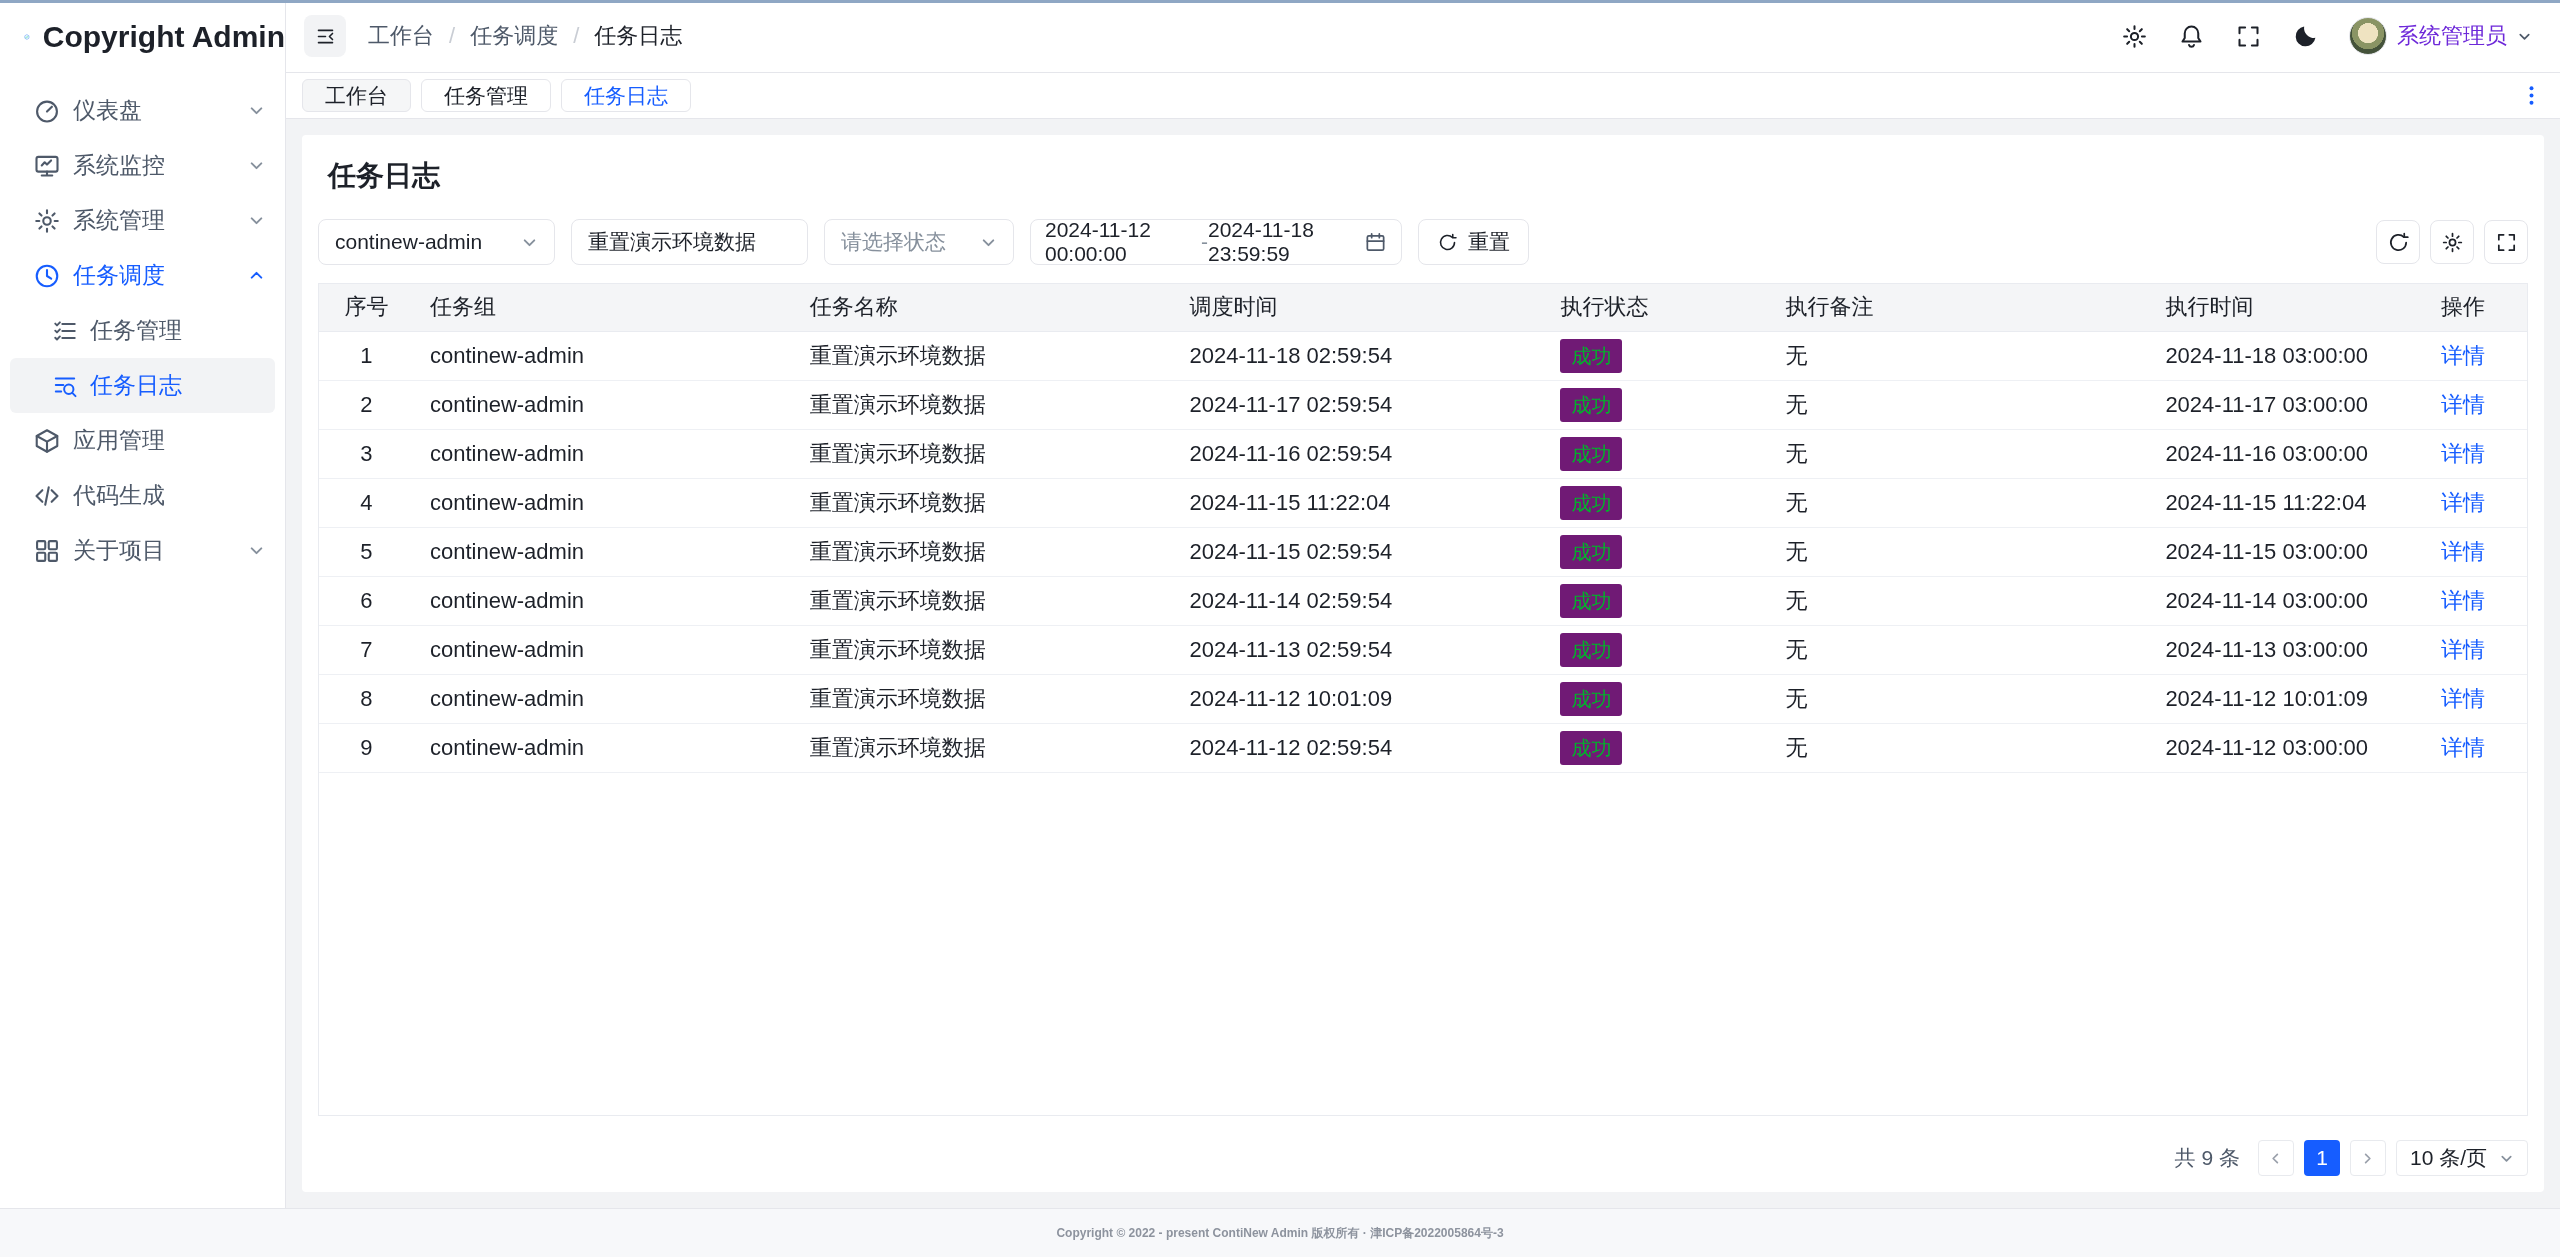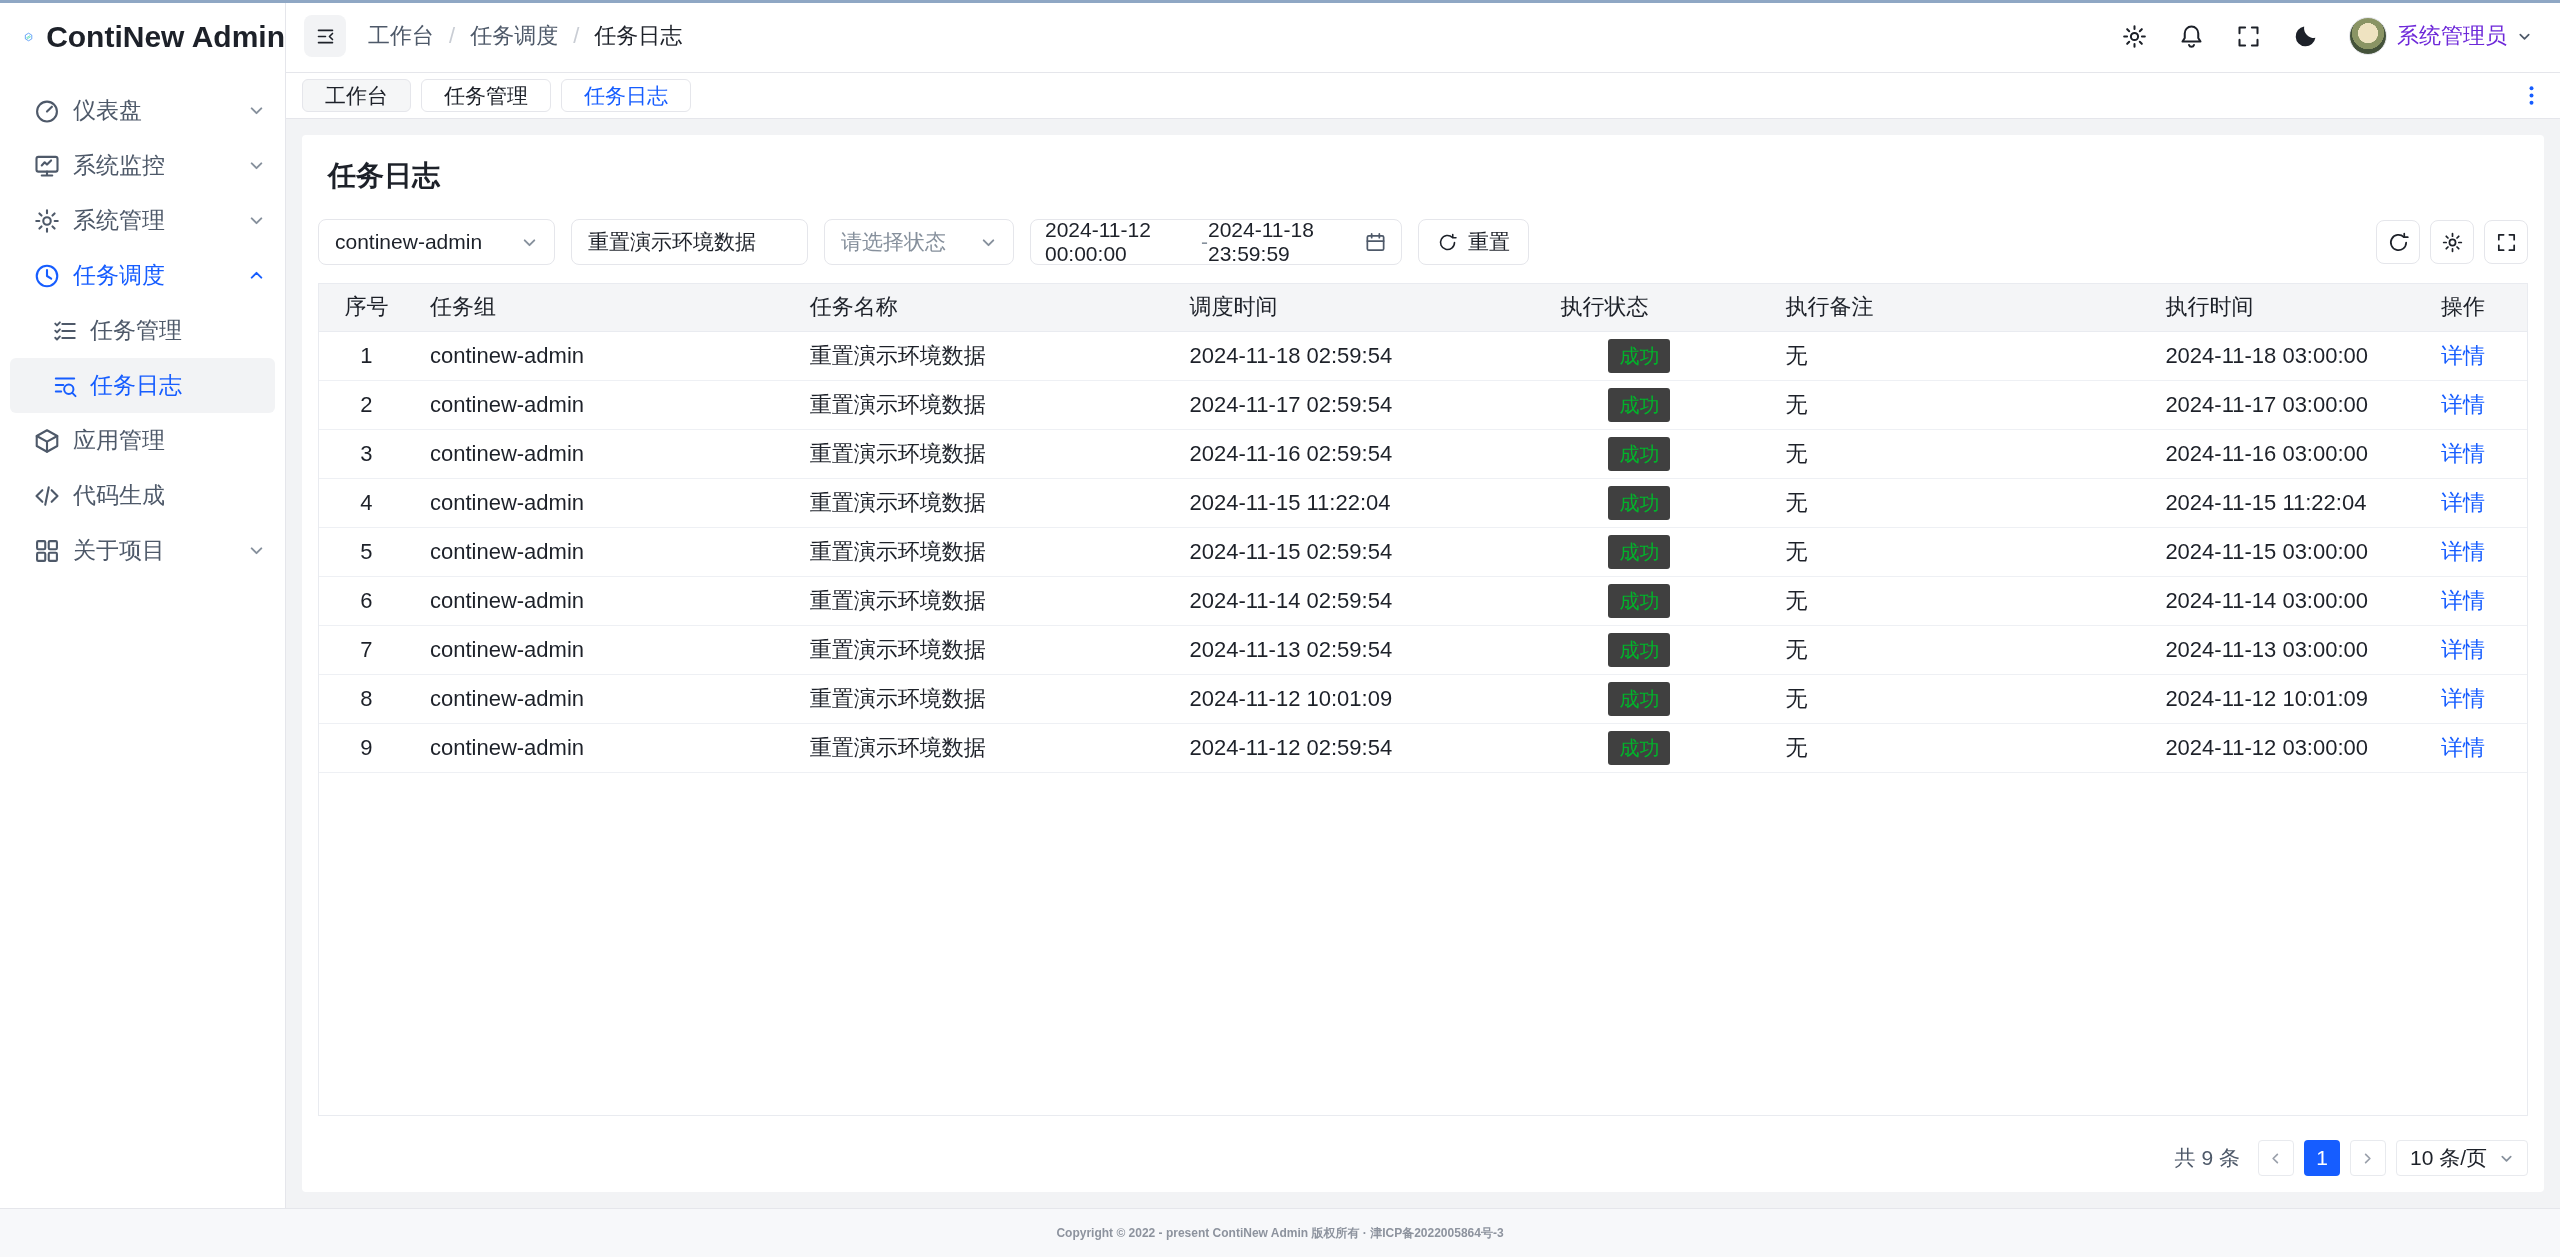--- a/index.html
+++ b/index.html
@@ -78,21 +78,21 @@
 
   
   .table-wrap { margin-top:18px; flex:1; min-height:0; border:1px solid #e9ebf0; overflow:hidden; }
   table { width:100%; border-collapse:collapse; table-layout:fixed; font-size:22px; }
   col.c0{width:4.3%} col.c1{width:17.2%} col.c2{width:17.2%} col.c3{width:16.8%}
   col.c4{width:10.2%} col.c5{width:17.2%} col.c6{width:11.3%} col.c7{width:5.8%}
   th { background:#f4f5f7; font-weight:500; color:#1d2129; text-align:left; height:47px; padding:0 16px; border-bottom:1px solid #e9ebf0; white-space:nowrap; }
   td { height:49px; padding:0 16px; border-bottom:1px solid #eef0f4; color:#1d2129; white-space:nowrap; }
   th:first-child, td:first-child { text-align:center; padding:0 8px; }
   th:last-child, td:last-child { text-align:center; padding:0 8px; }
-  .badge { display:inline-block; background:#404040; color:#00b42a; font-size:20px; line-height:34px; padding:0 11px; border-radius:3px;margin-left:48px; }
+  .badge { display:inline-block; background:#701a75; color:#00b42a; font-size:20px; line-height:34px; padding:0 11px; border-radius:3px; }
   .link { color:#165dff; cursor:pointer; text-decoration:none; }
 
   
   .pagination { display:flex; align-items:center; justify-content:flex-end; gap:10px; margin-top:24px; font-size:21px; color:#4e5969; }
   .pg-total { margin-right:8px; }
   .pg-btn { width:36px; height:36px; border:1px solid #e8eaee; border-radius:4px; background:#fff; display:flex; align-items:center; justify-content:center; color:#9aa0ab; cursor:pointer; }
   .pg-page { width:36px; height:36px; border:none; border-radius:4px; background:#165dff; color:#fff; font-size:21px; display:flex; align-items:center; justify-content:center; cursor:pointer; font-family:inherit; }
   .pg-size { height:36px; border:1px solid #e8eaee; border-radius:4px; background:#fff; padding:0 13px; display:flex; align-items:center; gap:12px; color:#1d2129; cursor:pointer; }
   .pg-size .icon-14 { color:#86909c; }
 
@@ -108,21 +108,21 @@
 
   <aside class="sidebar">
     <div class="logo">
       <span class="logo-mark">
         <svg viewBox="0 0 48 48" fill="none">
           <path d="M24 4 L41 14 V34 L24 44 L7 34 V14 Z" stroke="#2a7ef5" stroke-width="3.6" stroke-linejoin="round"></path>
           <path d="M14 28 L30 18" stroke="#2ed3a3" stroke-width="3.6" stroke-linecap="round"></path>
           <path d="M18 33 L34 23" stroke="#2ed3a3" stroke-width="3.6" stroke-linecap="round"></path>
         </svg>
       </span>
-      <span class="logo-text">ContiNew Admin</span>
+      <span class="logo-text">Copyright Admin</span>
     </div>
     <nav class="menu" id="menu">
         <div class="menu-item">
           <span class="mi-icon icon-28" data-icon="dashboard-icon">
             <svg viewBox="0 0 24 24" fill="none" stroke="currentColor" stroke-width="1.8" stroke-linecap="round" stroke-linejoin="round">
               <circle cx="12" cy="12.5" r="8.5"></circle>
               <path d="M12 12.5l4.2-4.2"></path>
             </svg>
           </span>
           <span class="mi-label">仪表盘</span>

